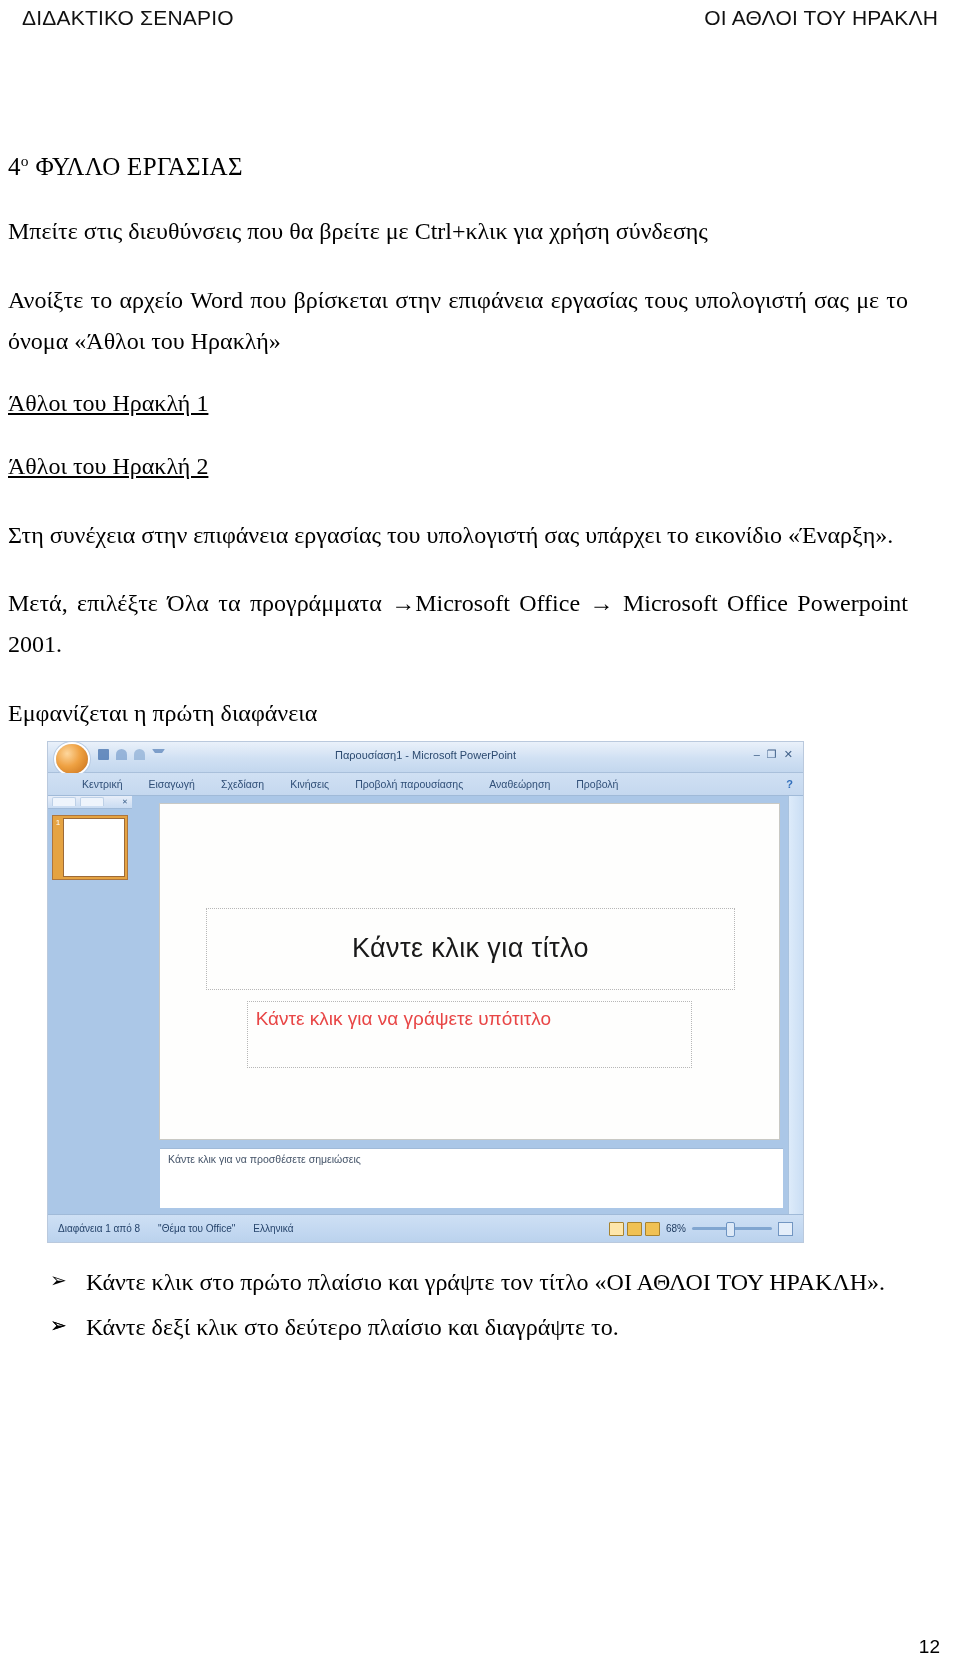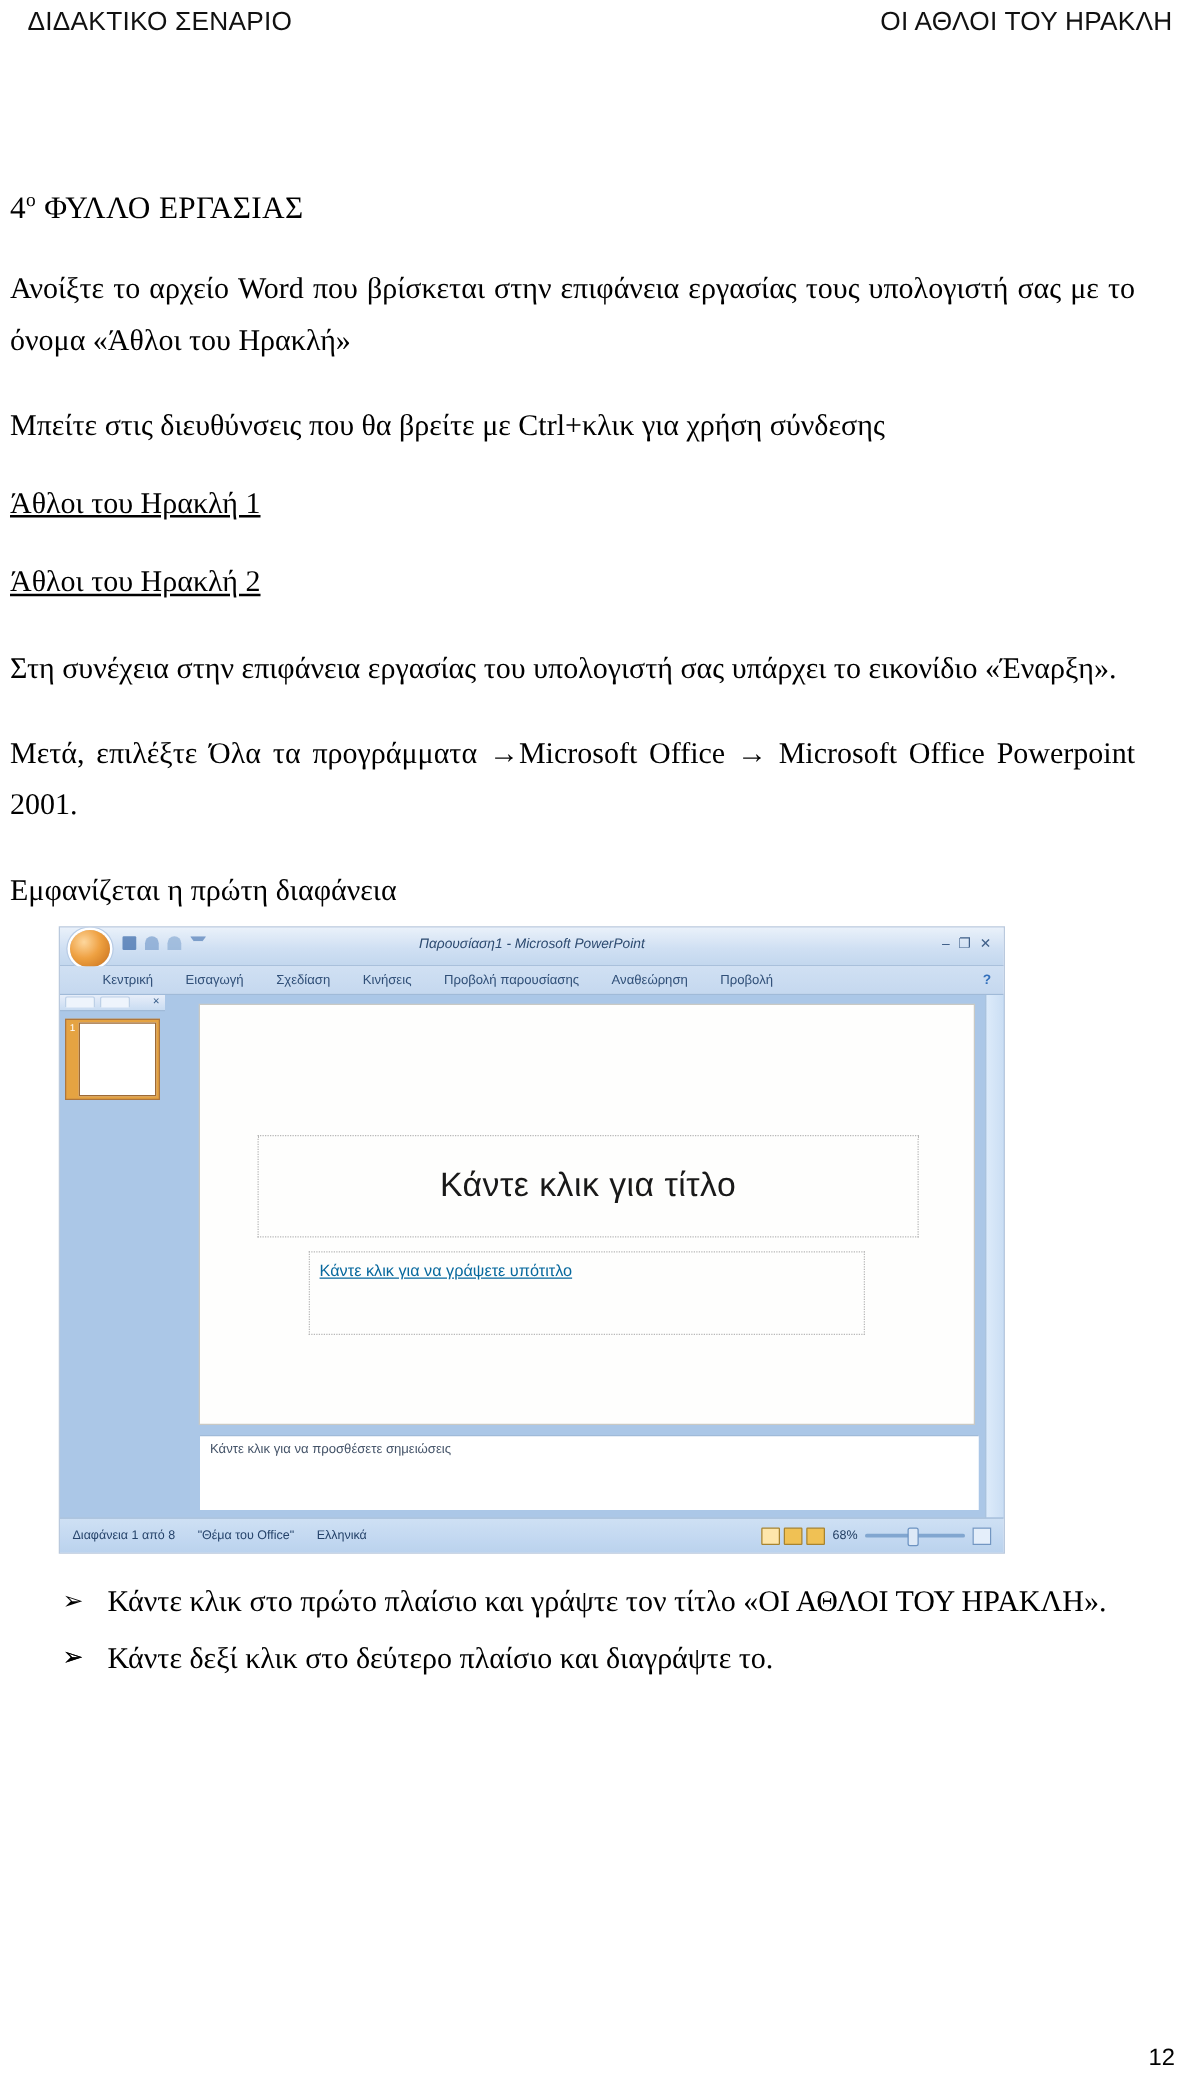--- a/index.html
+++ b/index.html
@@ -80,21 +80,20 @@
     box-shadow: 0 0 0 1px #b9c9de;
     overflow: hidden;
     font-family: "Liberation Sans", "DejaVu Sans", sans-serif;
     filter: blur(0.35px) saturate(0.95);
   }
   .ppt-titlebar {
     position: relative;
     height: 30px;
     background: linear-gradient(to bottom, #eaf1fb 0%, #cfe0f4 55%, #c2d7ef 100%);
     border-bottom: 1px solid #a8c0dd;
-    font-style: italic;
   }
   .office-orb {
     position: absolute;
     left: 8px; top: 2px;
     width: 32px; height: 30px;
     border-radius: 50%;
     background: radial-gradient(circle at 35% 32%, #ffd79a 0%, #f2a03c 45%, #c96a13 100%);
     box-shadow: 0 0 0 2px #ffffff, 0 0 0 3px #b6cbe6;
   }
   .qat {
@@ -253,23 +252,22 @@
     position: absolute;
     left: 14%;
     top: 59%;
     width: 72%;
     height: 20%;
     border: 1px dotted #b7b7b7;
     padding: 6px 8px;
     box-sizing: border-box;
   }
   .ph-sub span {
-    font-size: 13px;
-    color: #0369a1;
-    text-decoration: underline;
+    font-size: 19px;
+    color: #ef4444;
   }
   .notes-pane {
     position: absolute;
     left: 28px;
     right: 20px;
     top: 352px;
     height: 60px;
     background: #ffffff;
     border-top: 1px solid #9fbada;
     padding: 0 8px;
@@ -370,23 +368,23 @@
 
 <div class="doc-header">
   <span>ΔΙΔΑΚΤΙΚΟ ΣΕΝΑΡΙΟ</span>
   <span>ΟΙ ΑΘΛΟΙ ΤΟΥ ΗΡΑΚΛΗ</span>
 </div>
 
 <div class="doc-body">
 
   <h1 class="worksheet-title"><span>4</span><sup>ο</sup><span> ΦΥΛΛΟ ΕΡΓΑΣΙΑΣ</span></h1>
 
+  <p class="para">Μπείτε στις διευθύνσεις που θα βρείτε  με Ctrl+κλικ για χρήση σύνδεσης</p>
+
   <p class="para">Ανοίξτε το αρχείο Word  που βρίσκεται στην επιφάνεια  εργασίας τους υπολογιστή σας με το όνομα «Άθλοι του Ηρακλή»</p>
-
-  <p class="para">Μπείτε στις διευθύνσεις που θα βρείτε  με Ctrl+κλικ για χρήση σύνδεσης</p>
 
   <a class="hyperlink" href="#">Άθλοι του Ηρακλή 1</a>
   <a class="hyperlink" href="#">Άθλοι του Ηρακλή 2</a>
 
   <p class="para">Στη συνέχεια στην επιφάνεια εργασίας του υπολογιστή σας υπάρχει το εικονίδιο «Έναρξη».</p>
 
   <p class="para">Μετά, επιλέξτε Όλα τα προγράμματα →Microsoft Office → Microsoft Office Powerpoint 2001.</p>
 
   <p class="para" style="margin-bottom:8px">Εμφανίζεται η πρώτη διαφάνεια</p>
 

